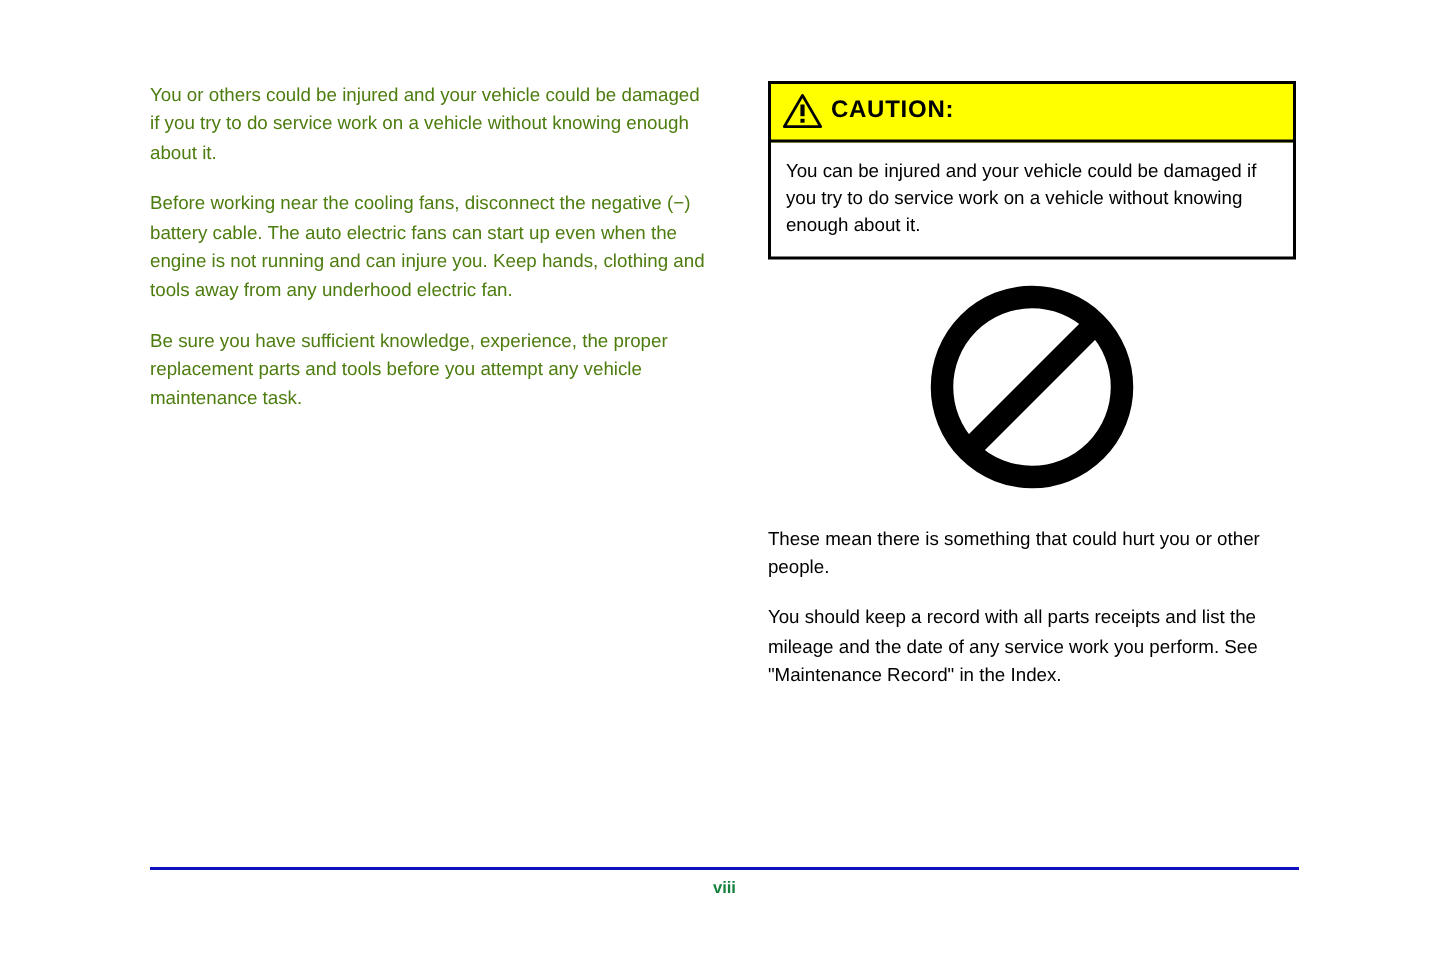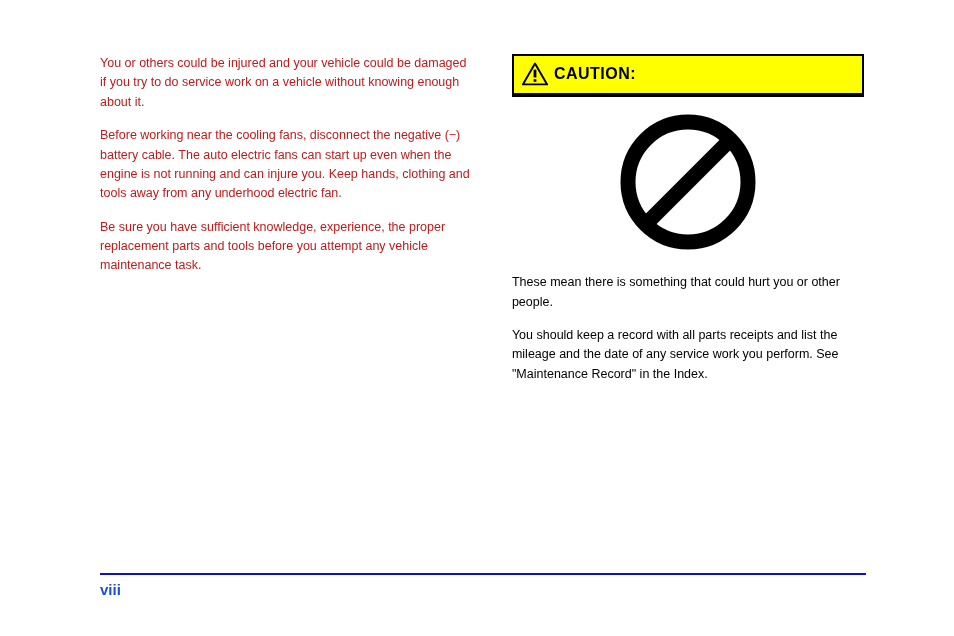--- a/index.html
+++ b/index.html
@@ -1,31 +1,31 @@
 <!DOCTYPE html>
 <html><head>
   <meta charset="utf-8">
   <style>
     * { margin: 0; padding: 0; box-sizing: border-box; }
     body { width: 954px; height: 636px; font-family: Arial, Helvetica, sans-serif; background: #fff; position: relative; }
     .page { display: flex; padding: 54px 90px 0 100px; gap: 40px; }
-    .left-col { width: 375px; font-size: 12.5px; line-height: 1.55; color: #b91c1c; }
+    .left-col { width: 375px; font-size: 12.5px; line-height: 1.55; color: #4d7c0f; }
     .right-col { width: 355px; font-size: 12.5px; line-height: 1.55; color: #000; }
     .left-col p, .right-col p { margin-bottom: 14px; }
     .caution-box { border: 2px solid #000; }
     .caution-header { background: #ffff00; border-bottom: 2px solid #000; padding: 6px 8px; display: flex; align-items: center; gap: 6px; }
     .caution-header .warn-icon { width: 26px; height: 24px; }
     .caution-title { font-size: 16px; font-weight: bold; letter-spacing: 0.5px; }
     .caution-body { padding: 10px 10px 12px 10px; font-size: 12.5px; line-height: 1.45; }
     .subhead { font-size: 14px; font-weight: bold; margin-top: 10px; margin-bottom: 10px; }
     .no-symbol-wrap { text-align: center; margin: 10px 0 10px 0; }
     .no-symbol { width: 150px; height: 150px; }
     .footer { position: absolute; bottom: 38px; left: 100px; right: 88px; }
     .footer-line { border-top: 2px solid #1010c0; margin-bottom: 6px; }
-    .footer-text { display: flex; justify-content: flex-start; font-size: 15px; color: #1d4ed8; font-family: Arial, Helvetica, sans-serif; }
+    .footer-text { display: flex; justify-content: center; font-size: 11px; color: #15803d; font-family: Arial, Helvetica, sans-serif; }
     .footer-text .pagenum { font-weight: bold; }
   </style>
 </head>
 <body>
 
 <div class="page">
   <div class="left-col">
     <p>You or others could be injured and your vehicle could be damaged if you try to do service work on a vehicle without knowing enough about it.</p>
     <p>Before working near the cooling fans, disconnect the negative (−) battery cable. The auto electric fans can start up even when the engine is not running and can injure you. Keep hands, clothing and tools away from any underhood electric fan.</p>
     <p>Be sure you have sufficient knowledge, experience, the proper replacement parts and tools before you attempt any vehicle maintenance task.</p>
@@ -33,20 +33,21 @@
   <div class="right-col">
     <div class="caution-box">
       <div class="caution-header">
         <svg class="warn-icon" viewBox="0 0 30 26">
           <polygon points="15,1 29,25 1,25" fill="none" stroke="#000" stroke-width="2.2" stroke-linejoin="round"></polygon>
           <rect x="13.4" y="8" width="3.2" height="9" fill="#000"></rect>
           <rect x="13.4" y="19" width="3.2" height="3" fill="#000"></rect>
         </svg>
         <span class="caution-title">CAUTION:</span>
       </div>
+      <div class="caution-body">You can be injured and your vehicle could be damaged if you try to do service work on a vehicle without knowing enough about it.</div>
     </div>
     <div class="no-symbol-wrap">
       <svg class="no-symbol" viewBox="0 0 100 100">
         <circle cx="50" cy="50" r="40" fill="none" stroke="#000" stroke-width="10"></circle>
         <line x1="22" y1="78" x2="78" y2="22" stroke="#000" stroke-width="10"></line>
       </svg>
     </div>
     <p>These mean there is something that could hurt you or other people.</p>
     <p>You should keep a record with all parts receipts and list the mileage and the date of any service work you perform. See "Maintenance Record" in the Index.</p>
   </div>

